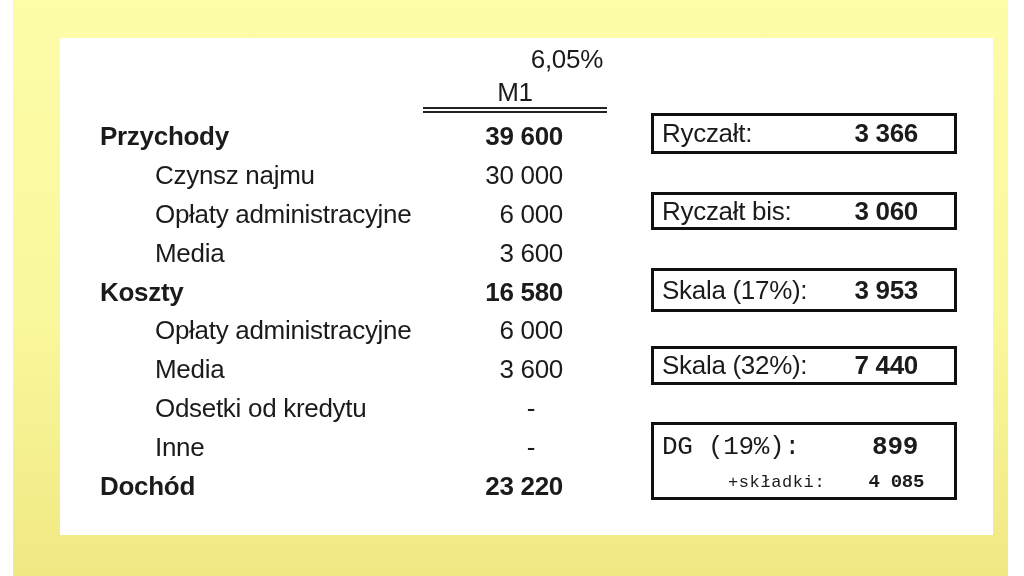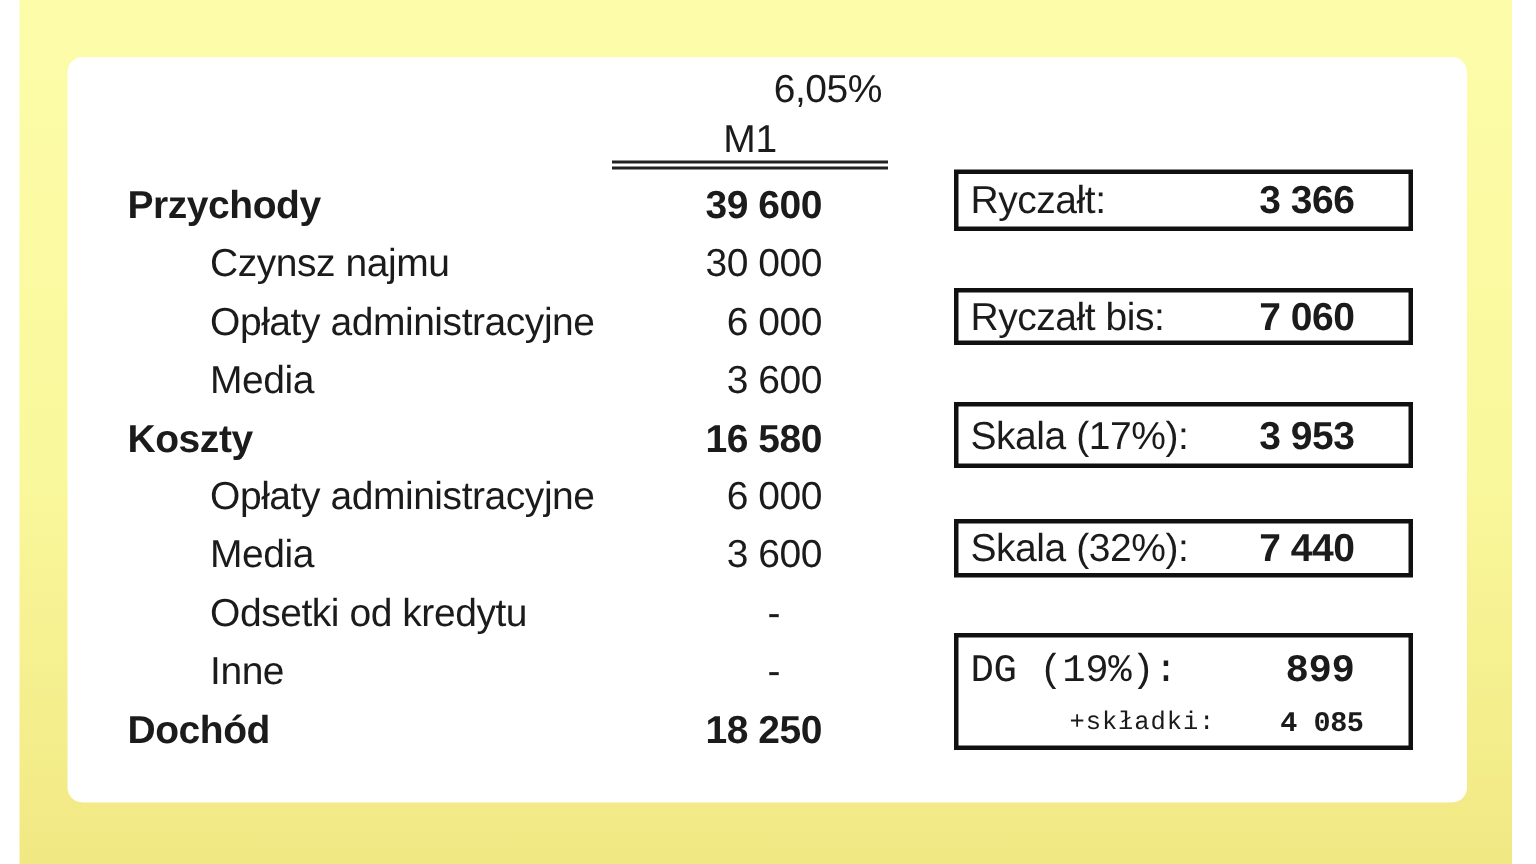--- a/index.html
+++ b/index.html
@@ -4,21 +4,21 @@
 <style>
   html,body{margin:0;padding:0;background:#ffffff;}
   .canvas{
     position:relative;width:1024px;height:576px;background:#ffffff;
     font-family:"Liberation Sans",sans-serif;color:#1b1b1b;overflow:hidden;
   }
   .frame{
     position:absolute;left:13px;top:0;width:995px;height:576px;
     background:linear-gradient(180deg,#fdfca9 0%,#faf89c 55%,#f0e883 100%);
   }
-  .content{position:absolute;left:45px;top:38px;width:933px;height:497px;background:#ffffff;border-radius:10px;}
+  .content{position:absolute;left:60px;top:38px;width:933px;height:497px;background:#ffffff;}
 
   
   .rate{position:absolute;left:363px;top:6px;width:180px;text-align:right;font-size:26px;letter-spacing:-0.3px;}
   .colhead{position:absolute;left:363px;top:39px;width:184px;text-align:center;font-size:26px;letter-spacing:-0.3px;}
   .dbl-rule{position:absolute;left:363px;top:69px;width:184px;height:6px;box-sizing:border-box;
     border-top:2px solid #222;border-bottom:2px solid #222;}
 
   
   .rows{position:absolute;left:40px;top:79px;width:463px;}
   .row{height:38.9px;display:flex;justify-content:space-between;align-items:center;
@@ -87,32 +87,32 @@
       <div class="row item">
         <span class="label">Odsetki od kredytu</span>
         <span class="value dash">-</span>
       </div>
       <div class="row item">
         <span class="label">Inne</span>
         <span class="value dash">-</span>
       </div>
       <div class="row header">
         <span class="label">Dochód</span>
-        <span class="value">18 250</span>
+        <span class="value">23 220</span>
       </div>
     </div>
 
     <div class="box b1">
       <span class="blabel">Ryczałt:</span>
       <span class="bvalue">3 366</span>
     </div>
 
     <div class="box b2">
       <span class="blabel">Ryczałt bis:</span>
-      <span class="bvalue">7 060</span>
+      <span class="bvalue">3 060</span>
     </div>
 
     <div class="box b3">
       <span class="blabel">Skala (17%):</span>
       <span class="bvalue">3 953</span>
     </div>
 
     <div class="box b4">
       <span class="blabel">Skala (32%):</span>
       <span class="bvalue">7 440</span>

